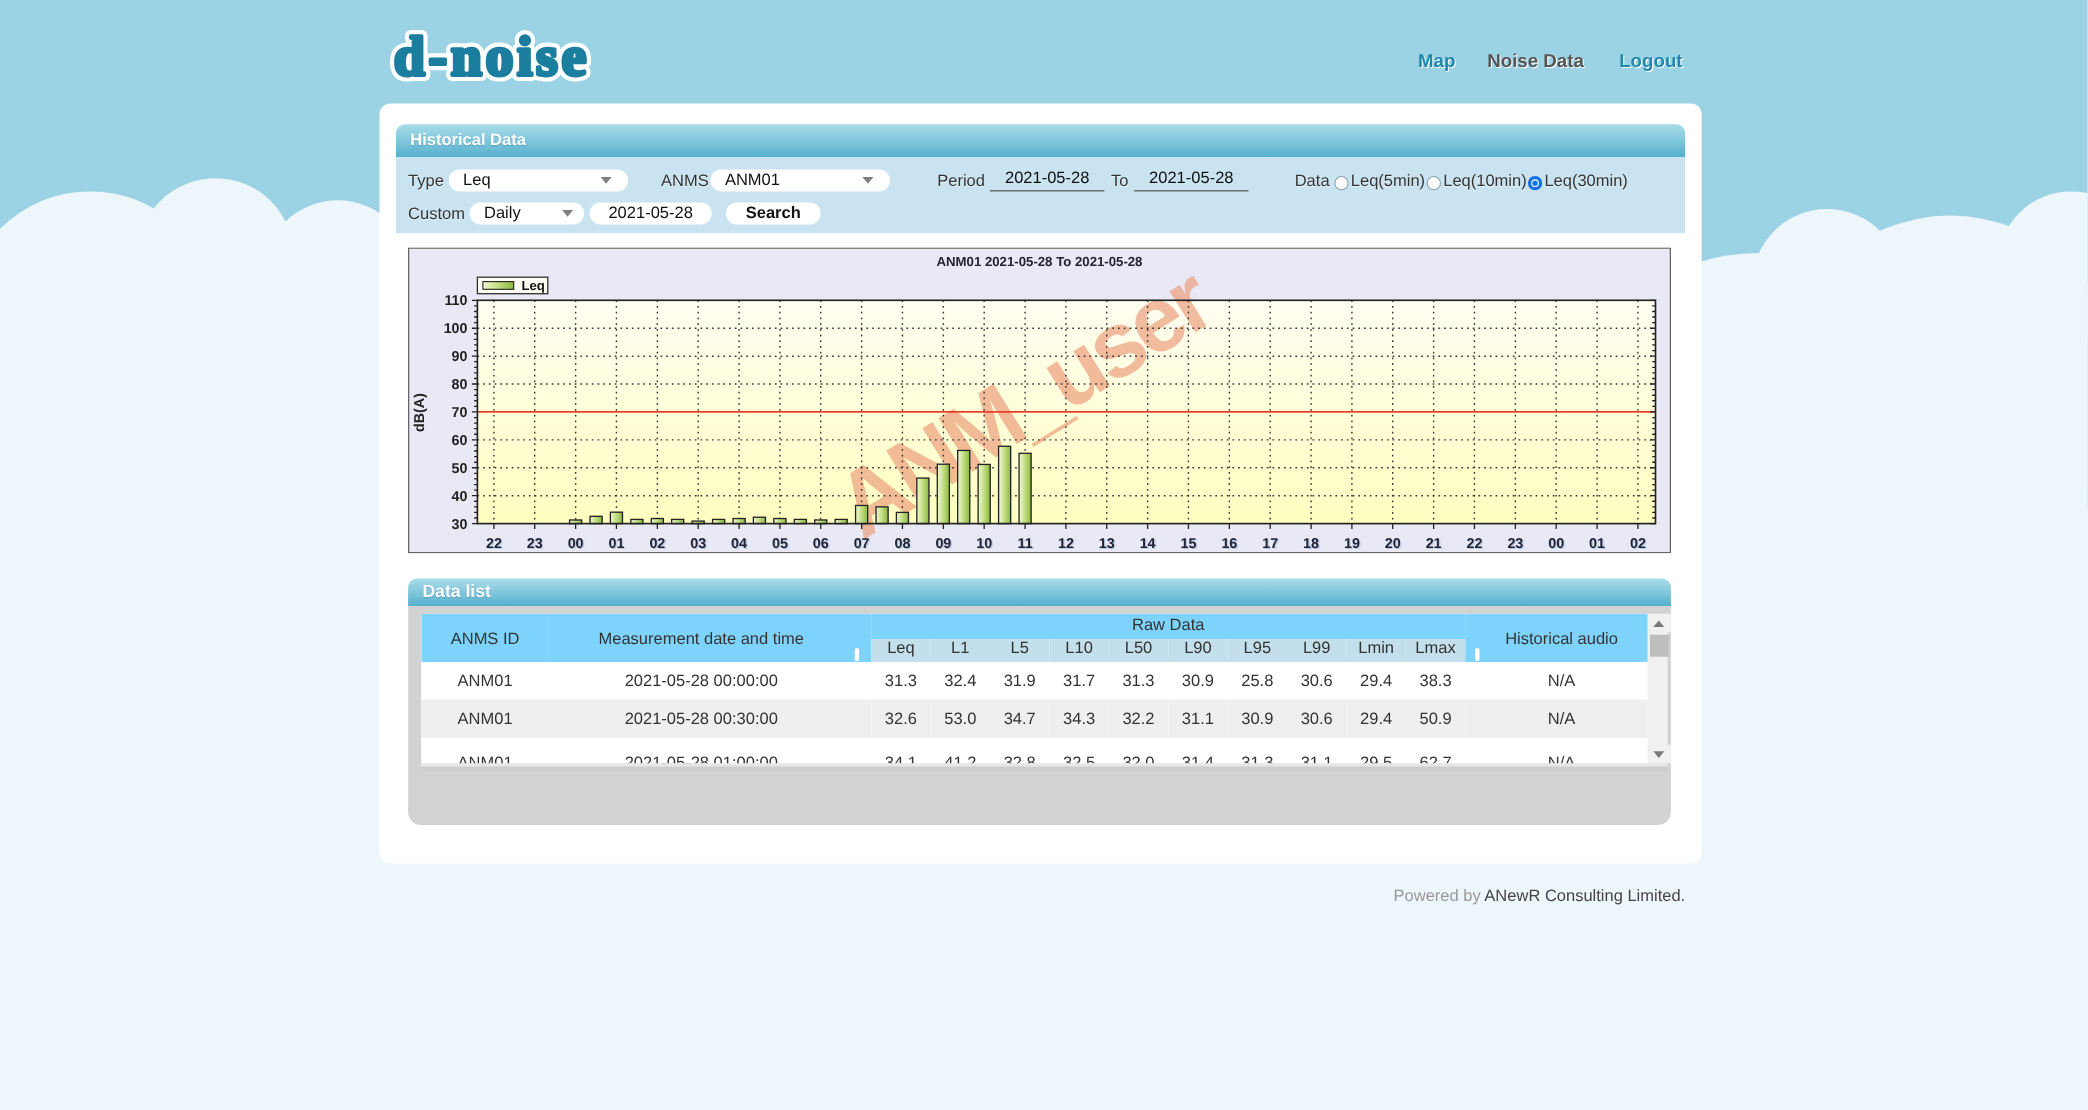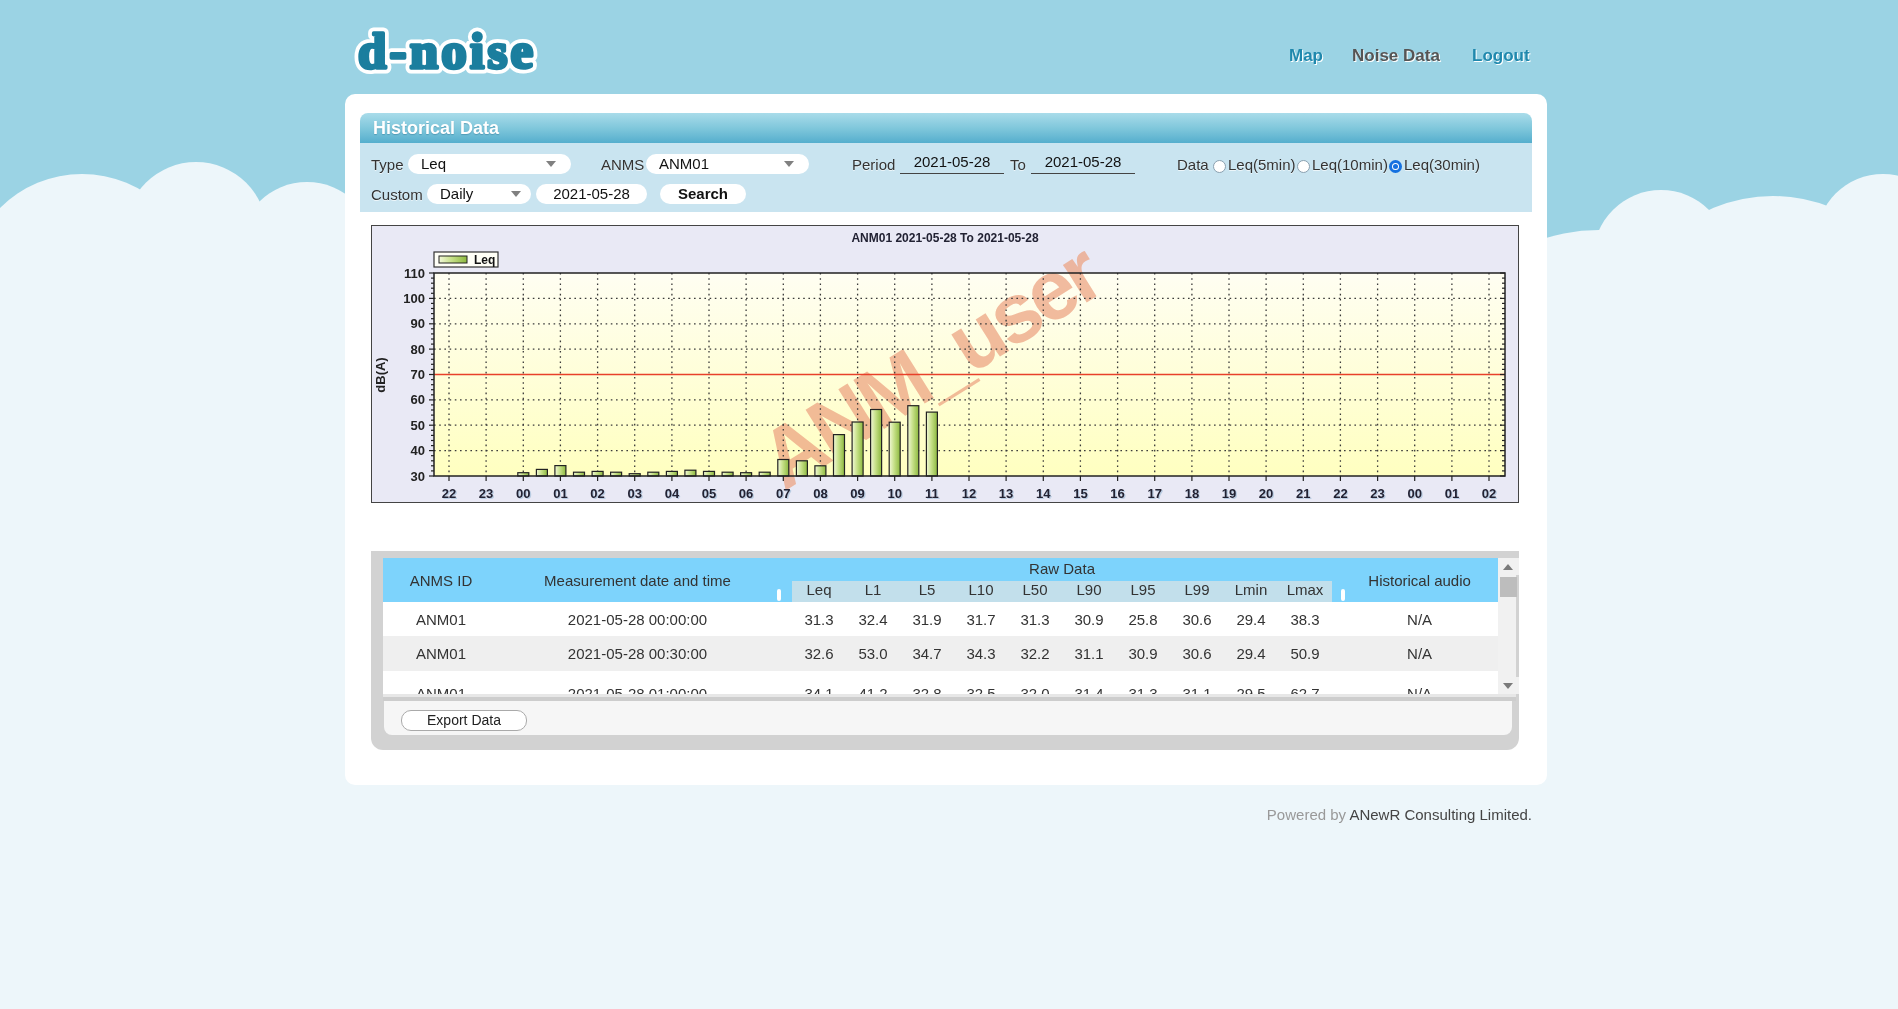--- a/index.html
+++ b/index.html
@@ -7,21 +7,21 @@
   #page{position:relative;width:1898px;height:1009px;overflow:hidden;background:#9bd3e4;}
   .cloud{position:absolute;background:#edf6fa;border-radius:50%;}
   #cloudbase{position:absolute;left:0;top:270px;width:1898px;height:739px;background:#edf6fa;}
   #card{position:absolute;left:345px;top:94px;width:1202px;height:691px;background:#ffffff;border-radius:10px;}
   .abs{position:absolute;}
   
   .nav{position:absolute;top:46px;font-weight:bold;font-size:17px;color:#2088ad;text-shadow:1px 1px 0 #fff;}
   
   .barhdr{position:absolute;left:360px;width:1172px;height:30px;border-radius:8px 8px 0 0;
     background:linear-gradient(to bottom,#a9dcea 0%,#7cc5da 55%,#55aecd 100%);
-    color:#fff;font-weight:bold;font-size:18px;line-height:30px;padding-left:13px;box-sizing:border-box;
+    color:#fff;font-weight:bold;font-size:15px;line-height:30px;padding-left:13px;box-sizing:border-box;
     text-shadow:0 1px 1px rgba(0,60,90,.25);}
   #filter{position:absolute;left:360px;top:143px;width:1172px;height:69px;background:#c9e4f0;}
   .lbl{position:absolute;font-size:15px;color:#333;text-shadow:0 1px 0 rgba(255,255,255,.65);text-align:right;}
   .pill{position:absolute;background:#fff;border-radius:10px;height:20px;font-size:15px;color:#111;line-height:20px;padding-left:13px;box-sizing:border-box;}
   .pill .tri{position:absolute;right:15px;top:7px;width:0;height:0;border-left:5px solid transparent;border-right:5px solid transparent;border-top:6px solid #808080;}
   .uline{position:absolute;border-bottom:1px solid #444;height:20px;font-size:15px;color:#111;text-align:center;}
   .radio{position:absolute;width:13px;height:13px;border-radius:50%;background:#fff;border:1px solid #8aa0b0;box-sizing:border-box;}
   .radio.sel{border:3px solid #1571e0;}
   .radio.sel:after{content:"";position:absolute;left:1px;top:1px;width:5px;height:5px;border-radius:50%;background:#1571e0;}
   
@@ -340,20 +340,21 @@
       <text x="1080.9" y="273.0" font-size="13" font-weight="bold" fill="#223" text-anchor="middle">01</text>
 <text x="1119.2" y="274.2" font-size="13" font-weight="bold" fill="#b9cce2" text-anchor="middle">02</text>
       <text x="1118.0" y="273.0" font-size="13" font-weight="bold" fill="#223" text-anchor="middle">02</text>
 <text x="14" y="150" font-size="13" font-weight="bold" fill="#222" text-anchor="middle" transform="rotate(-90 14 150)">dB(A)</text>
 <text x="574" y="17" font-size="12" font-weight="bold" fill="#223" text-anchor="middle">ANM01 2021-05-28 To 2021-05-28</text>
 <rect x="63" y="27" width="64" height="15" fill="#fffff6" stroke="#333" stroke-width="1.2"></rect>
 <rect x="68" y="31" width="28" height="7" fill="url(#barg)" stroke="#222" stroke-width="1"></rect>
 <text x="103" y="39" font-size="12" font-weight="bold" fill="#111">Leq</text>
 </svg>
 
+  <div class="barhdr" style="left:371px;top:526px;width:1148px;height:25px;line-height:25px;font-size:16px;">Data list</div>
   <div id="graybox"></div>
   <div id="tablewrap">
       <div style="height:136px;overflow:hidden;">
 <table>
 <colgroup>
             <col style="width:116px">
             <col style="width:293px">
             <col style="width:54px">
             <col style="width:54px">
             <col style="width:54px">
@@ -442,18 +443,15 @@
   <div style="position:absolute;left:0;top:0;width:21px;height:17px;background:#f1f1f1;">
         <div style="position:absolute;left:5px;top:6px;width:0;height:0;border-left:5.5px solid transparent;border-right:5.5px solid transparent;border-bottom:6px solid #7a7a7a;"></div>
       </div>
   <div style="position:absolute;left:2px;top:19px;width:17px;height:20px;background:#bdbdbd;"></div>
   <div style="position:absolute;left:0;bottom:0;width:21px;height:17px;background:#f1f1f1;">
         <div style="position:absolute;left:5px;top:6px;width:0;height:0;border-left:5.5px solid transparent;border-right:5.5px solid transparent;border-top:6px solid #7a7a7a;"></div>
       </div>
 </div>
   <div style="position:absolute;left:383px;top:694px;width:1133px;height:3px;background:#e7e7e7;"></div>
   <div style="position:absolute;left:383px;top:697px;width:1133px;height:4px;background:#cdcdcd;"></div>
-  <div id="export">
-      <div id="exportbtn">Export Data</div>
-    </div>
 
   <div id="footer"><span style="color:#999;">Powered by </span>ANewR Consulting Limited.</div>
 </div>
 
 </body></html>

